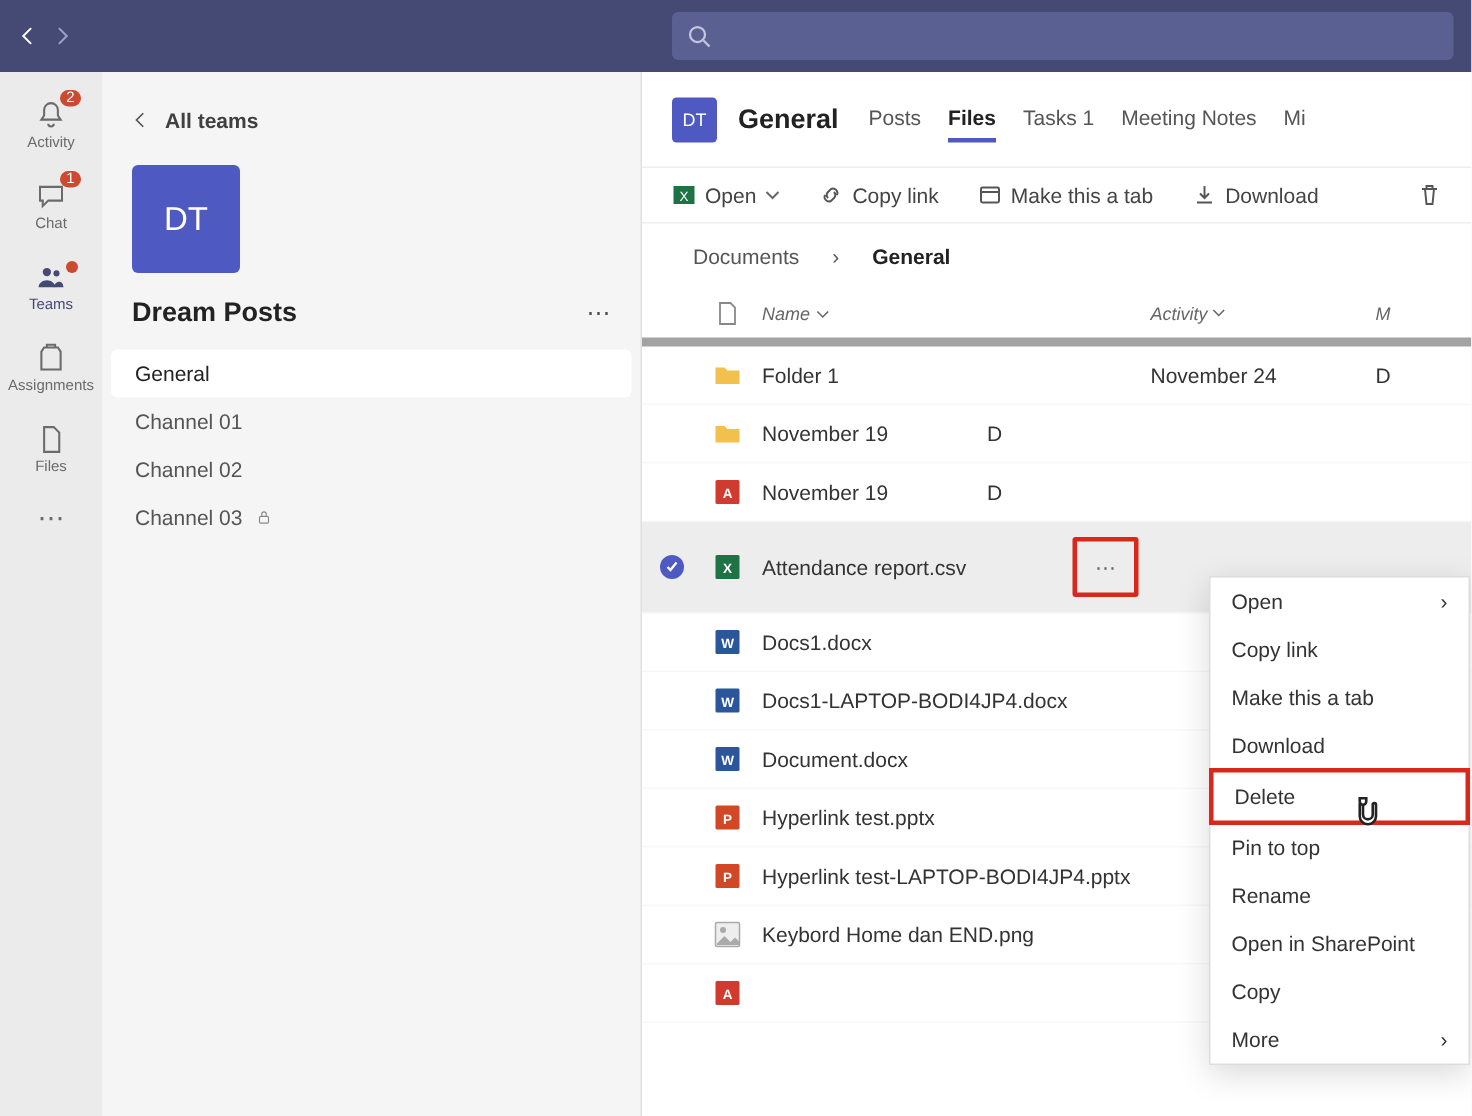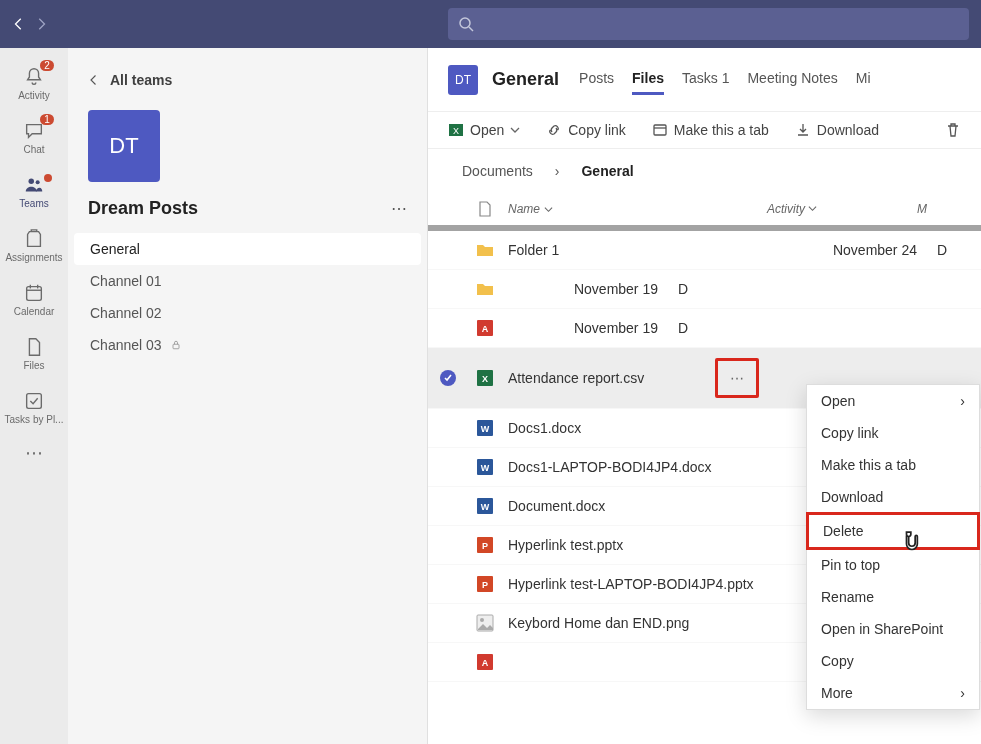--- a/index.html
+++ b/index.html
@@ -43,21 +43,21 @@
 
 .breadcrumb { padding: 14px 34px; font-size: 14px; color: #555; display: flex; gap: 22px; align-items: center; }
 .breadcrumb .current { font-weight: 600; color: #222; }
 
 .filelist { }
 .listhead { display: flex; align-items: center; padding: 8px 34px; font-size: 12px; color: #666; border-bottom: 6px solid #a3a3a3; font-style: italic; }
 .col-icon { width: 46px; display: flex; justify-content: center; }
 .col-name { flex: 1; display: flex; align-items: center; gap: 4px; }
 .col-mod { width: 150px; }
 .col-by { width: 30px; }
-.row { display: flex; align-items: center; padding: 10px 34px; font-size: 14px; color: #333; border-bottom: 1px solid #f7f7f7; position: relative; text-align: right; }
+.row { display: flex; align-items: center; padding: 10px 34px; font-size: 14px; color: #333; border-bottom: 1px solid #f7f7f7; position: relative; }
 .row.selected { background: #ededed; }
 .row .check { position: absolute; left: 12px; width: 16px; height: 16px; border-radius: 50%; background: #4e59c1; display: flex; align-items: center; justify-content: center; }
 .fileicon { width: 18px; height: 18px; }
 
 .rowactions { width: 30px; height: 30px; display: flex; align-items: center; justify-content: center; color: #666; }
 .highlight-red { border: 3px solid #d9271c; border-radius: 2px; padding: 2px 4px; }
 
 .ctxmenu { position: absolute; left: 806px; top: 384px; width: 174px; background: #fff; border: 1px solid #ddd; box-shadow: 0 6px 20px rgba(0,0,0,0.15); z-index: 50; }
 .ctxitem { padding: 8px 14px; font-size: 14px; color: #333; display: flex; justify-content: space-between; align-items: center; cursor: pointer; }
 .ctxitem.hl { border: 3px solid #d9271c; margin: -1px; }
@@ -116,39 +116,23 @@
     <span class="label">Teams</span>
   </div>
   <div class="railitem">
     <svg width="22" height="22" viewBox="0 0 24 24">
         <path d="M7 4h10l2 3v13H5V7z M9 4V2h6v2" stroke="#6b6b6b" stroke-width="1.5" fill="none"></path>
       </svg>
     <span class="label">Assignments</span>
   </div>
   <div class="railitem">
     <svg width="22" height="22" viewBox="0 0 24 24">
-        <rect x="4" y="5" width="16" height="15" rx="2" stroke="#6b6b6b" stroke-width="1.5" fill="none"></rect>
-        <line x1="4" y1="9" x2="20" y2="9" stroke="#6b6b6b" stroke-width="1.5"></line>
-        <line x1="8" y1="3" x2="8" y2="7" stroke="#6b6b6b" stroke-width="1.5"></line>
-        <line x1="16" y1="3" x2="16" y2="7" stroke="#6b6b6b" stroke-width="1.5"></line>
-      </svg>
-    <span class="label">Calendar</span>
-  </div>
-  <div class="railitem">
-    <svg width="22" height="22" viewBox="0 0 24 24">
         <path d="M7 3h7l4 4v14H7z" stroke="#6b6b6b" stroke-width="1.5" fill="none"></path>
       </svg>
     <span class="label">Files</span>
-  </div>
-  <div class="railitem">
-    <svg width="22" height="22" viewBox="0 0 24 24">
-        <rect x="4" y="4" width="16" height="16" rx="2" stroke="#6b6b6b" stroke-width="1.5" fill="none"></rect>
-        <path d="M8 12l3 3 5-6" stroke="#6b6b6b" stroke-width="1.5" fill="none"></path>
-      </svg>
-    <span class="label">Tasks by Pl...</span>
   </div>
   <div class="raildots">
     <span class="dot" style="top:-4px; right:-6px;"></span>
     ⋯
   </div>
 </div>
 
 <div class="sidebar">
   <div class="allteams">
     <svg width="12" height="12" viewBox="0 0 16 16">

